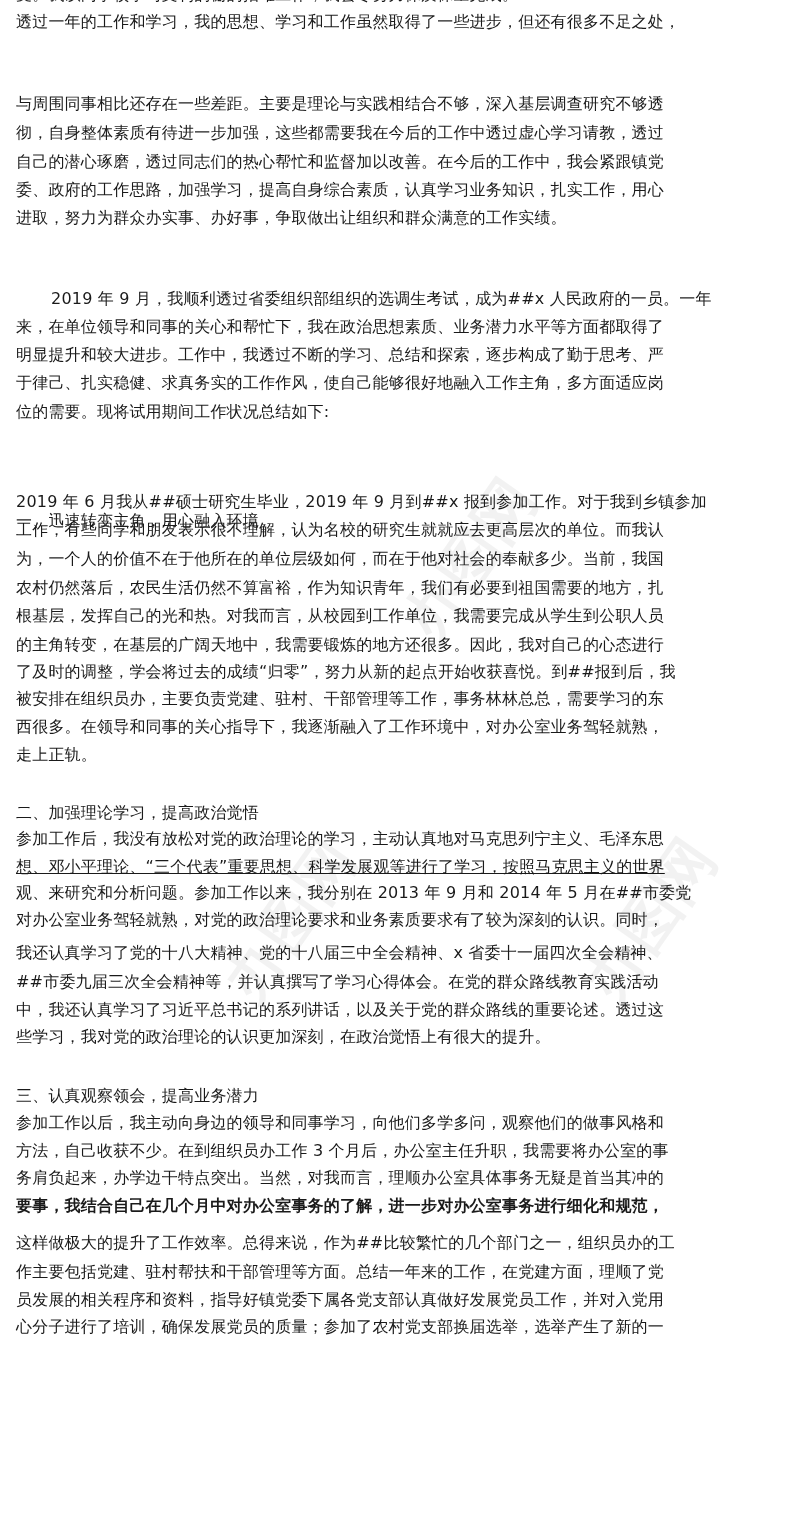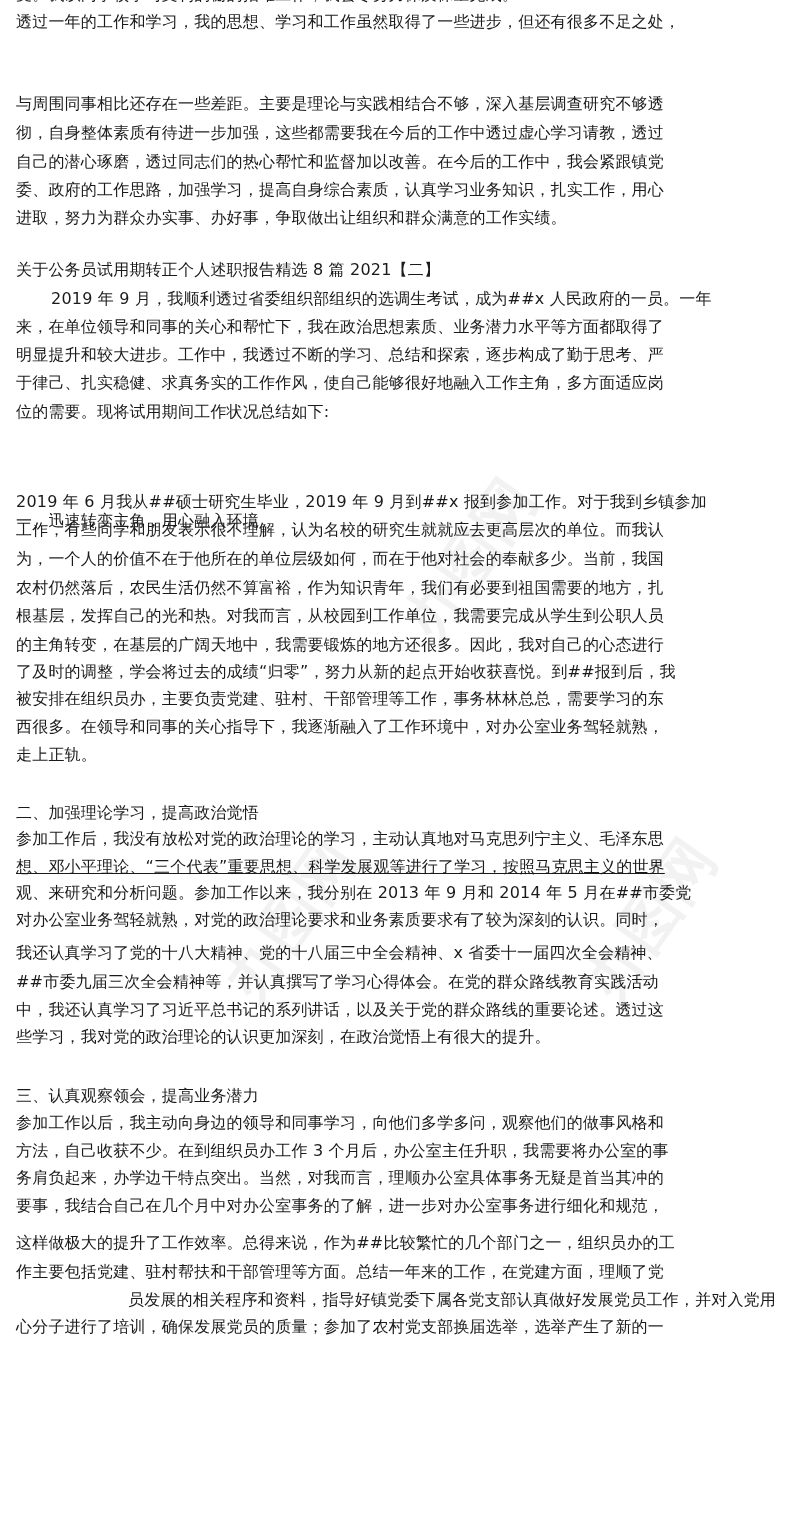--- a/index.html
+++ b/index.html
@@ -37,21 +37,20 @@
   <div class="line" style="top:8px;">透过一年的工作和学习，我的思想、学习和工作虽然取得了一些进步，但还有很多不足之处，</div>
 
   <div>
     <div class="line" style="top:90px;">与周围同事相比还存在一些差距。主要是理论与实践相结合不够，深入基层调查研究不够透</div>
     <div class="line" style="top:119px;">彻，自身整体素质有待进一步加强，这些都需要我在今后的工作中透过虚心学习请教，透过</div>
     <div class="line" style="top:148px;">自己的潜心琢磨，透过同志们的热心帮忙和监督加以改善。在今后的工作中，我会紧跟镇党</div>
     <div class="line" style="top:176px;">委、政府的工作思路，加强学习，提高自身综合素质，认真学习业务知识，扎实工作，用心</div>
     <div class="line" style="top:204px;">进取，努力为群众办实事、办好事，争取做出让组织和群众满意的工作实绩。</div>
   </div>
 
-  <div class="line" style="top:256px;">关于公务员试用期转正个人述职报告精选 8 篇 2021【二】</div>
 
   <div>
     <div class="line" style="top:285px;margin-left:35px;">2019 年 9 月，我顺利透过省委组织部组织的选调生考试，成为##x 人民政府的一员。一年</div>
     <div class="line" style="top:313px;">来，在单位领导和同事的关心和帮忙下，我在政治思想素质、业务潜力水平等方面都取得了</div>
     <div class="line" style="top:341px;">明显提升和较大进步。工作中，我透过不断的学习、总结和探索，逐步构成了勤于思考、严</div>
     <div class="line" style="top:369px;">于律己、扎实稳健、求真务实的工作作风，使自己能够很好地融入工作主角，多方面适应岗</div>
     <div class="line" style="top:398px;">位的需要。现将试用期间工作状况总结如下:</div>
   </div>
 
   <div>
@@ -78,24 +77,24 @@
     <div class="line" style="top:968px;">##市委九届三次全会精神等，并认真撰写了学习心得体会。在党的群众路线教育实践活动</div>
     <div class="line" style="top:996px;">中，我还认真学习了习近平总书记的系列讲话，以及关于党的群众路线的重要论述。透过这</div>
     <div class="line" style="top:1023px;">些学习，我对党的政治理论的认识更加深刻，在政治觉悟上有很大的提升。</div>
   </div>
 
   <div>
     <div class="line" style="top:1082px;">三、认真观察领会，提高业务潜力</div>
     <div class="line" style="top:1109px;">参加工作以后，我主动向身边的领导和同事学习，向他们多学多问，观察他们的做事风格和</div>
     <div class="line" style="top:1137px;">方法，自己收获不少。在到组织员办工作 3 个月后，办公室主任升职，我需要将办公室的事</div>
     <div class="line" style="top:1164px;">务肩负起来，办学边干特点突出。当然，对我而言，理顺办公室具体事务无疑是首当其冲的</div>
-    <div class="line" style="top:1192px;">要事，我结合自己在几个月中对办公室事务的了解，进一步对办公室事务进行细化和规范，</div>
+    <div class="line" style="top:1192px;font-weight:bold;">要事，我结合自己在几个月中对办公室事务的了解，进一步对办公室事务进行细化和规范，</div>
     <div class="line" style="top:1229px;">这样做极大的提升了工作效率。总得来说，作为##比较繁忙的几个部门之一，组织员办的工</div>
     <div class="line" style="top:1258px;">作主要包括党建、驻村帮扶和干部管理等方面。总结一年来的工作，在党建方面，理顺了党</div>
-    <div class="line" style="top:1286px;text-align:right;">员发展的相关程序和资料，指导好镇党委下属各党支部认真做好发展党员工作，并对入党用</div>
+    <div class="line" style="top:1286px;">员发展的相关程序和资料，指导好镇党委下属各党支部认真做好发展党员工作，并对入党用</div>
     <div class="line" style="top:1313px;">心分子进行了培训，确保发展党员的质量；参加了农村党支部换届选举，选举产生了新的一</div>
   </div>
 
   <div class="watermark" style="left:380px; top:520px;">办图网</div>
   <div class="watermark" style="left:200px; top:880px;">办图网</div>
   <div class="watermark" style="left:560px; top:880px;">办图网</div>
 
 
 </div>
 

